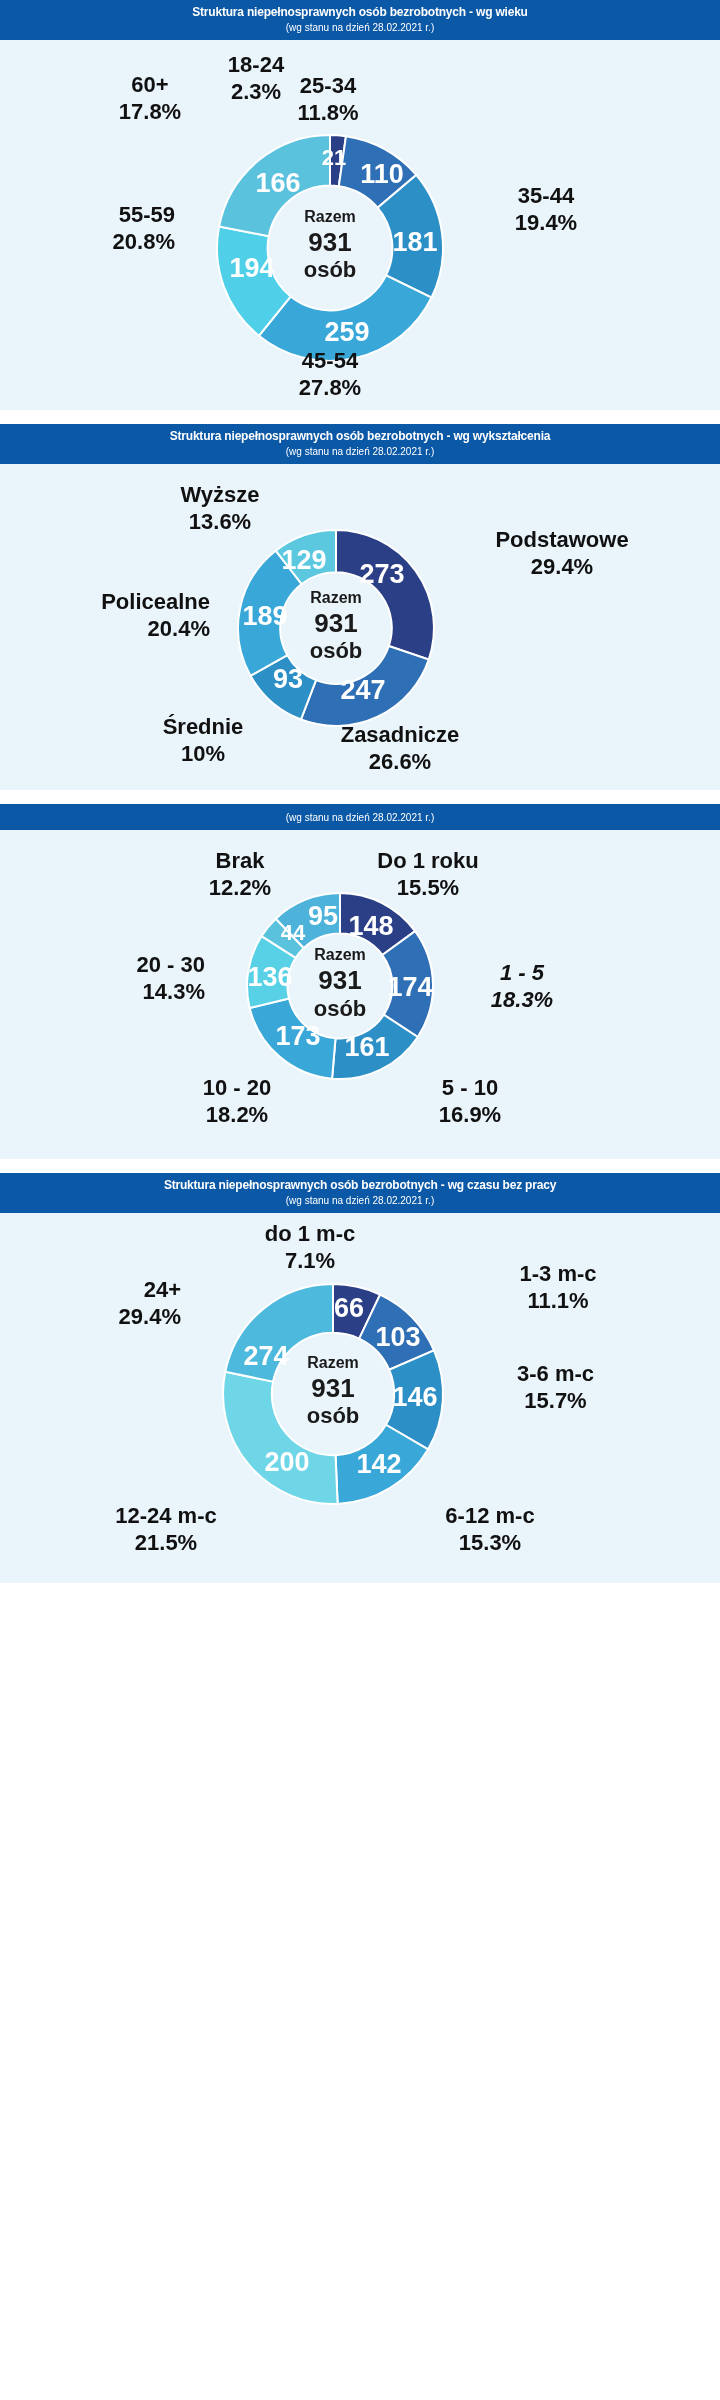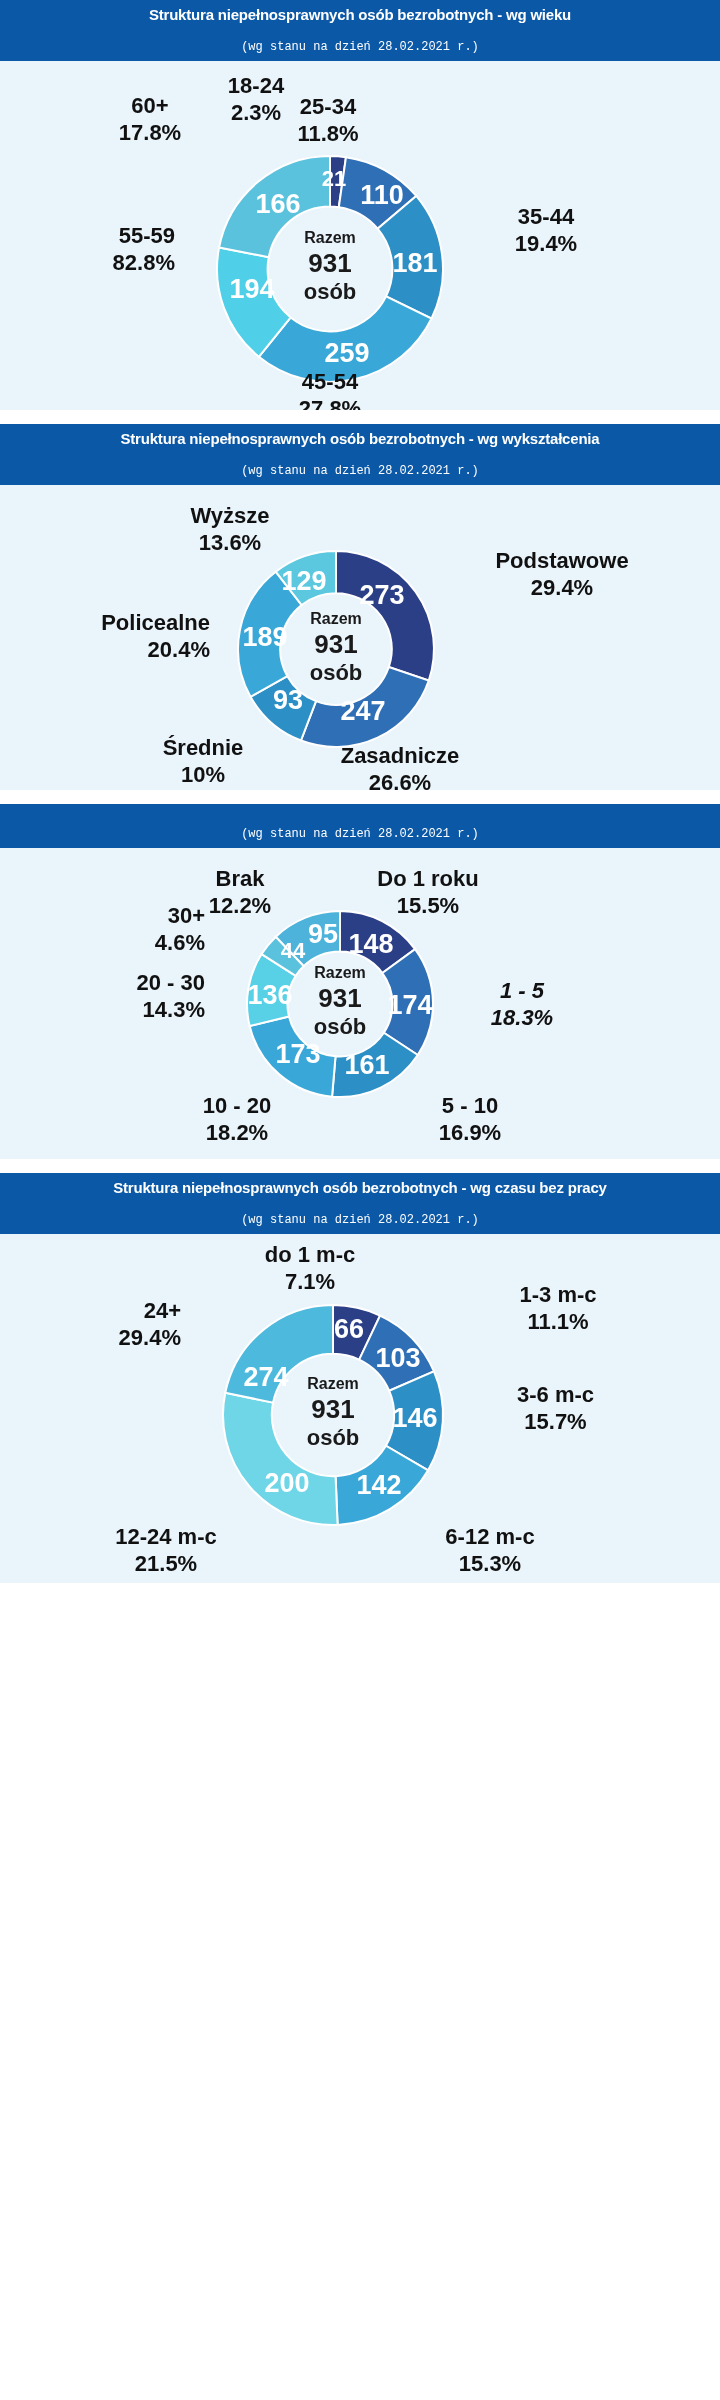--- a/index.html
+++ b/index.html
@@ -21,32 +21,31 @@
     background: #eaf4fb;
     overflow: hidden;
   }
   .panel-header {
     background: #0b58a6;
     color: #ffffff;
     text-align: center;
     padding: 6px 4px 7px 4px;
   }
   .panel-title {
-    font-size: 15px;
+    font-size: 12px;
     font-weight: bold;
     letter-spacing: -0.2px;
     line-height: 1.15;
     text-align: center;
   }
   .panel-subtitle {
-    font-size: 12px;
+    font-size: 10px;
     font-weight: normal;
-    margin-top: 18px;
+    margin-top: 2px;
     line-height: 1.1;
-    font-family: Liberation Mono, monospace;
   }
   .panel-body {
     position: relative;
     width: 720px;
   }
   .gap {
     width: 720px;
     height: 14px;
     background: #ffffff;
   }
@@ -139,21 +138,21 @@
       <div class="callout lft" style="left:466px; top:143px; width:160px;">
         <div>35-44</div>
         <div>19.4%</div>
       </div>
       <div class="callout ctr" style="left:250px; top:308px; width:160px;">
         <div>45-54</div>
         <div>27.8%</div>
       </div>
       <div class="callout rgt" style="left:30px; top:162px; width:145px;">
         <div>55-59</div>
-        <div>82.8%</div>
+        <div>20.8%</div>
       </div>
       <div class="callout ctr" style="left:85px; top:32px; width:130px;">
         <div>60+</div>
         <div>17.8%</div>
       </div>
 
     </div>
   </div>
 
   <div class="gap"></div>
@@ -203,21 +202,21 @@
         <div>26.6%</div>
       </div>
       <div class="callout ctr" style="left:123px; top:250px; width:160px;">
         <div>Średnie</div>
         <div>10%</div>
       </div>
       <div class="callout rgt" style="left:10px; top:125px; width:200px;">
         <div>Policealne</div>
         <div>20.4%</div>
       </div>
-      <div class="callout ctr" style="left:140px; top:18px; width:180px;">
+      <div class="callout ctr" style="left:130px; top:18px; width:180px;">
         <div>Wyższe</div>
         <div>13.6%</div>
       </div>
 
     </div>
   </div>
 
   <div class="gap"></div>
 
   <div class="panel" style="height:355px;">
@@ -275,24 +274,20 @@
         <div>16.9%</div>
       </div>
       <div class="callout lft" style="left:152px; top:245px; width:170px;">
         <div>10 - 20</div>
         <div>18.2%</div>
       </div>
       <div class="callout rgt" style="left:30px; top:122px; width:175px;">
         <div>20 - 30</div>
         <div>14.3%</div>
       </div>
-      <div class="callout rgt" style="left:70px; top:55px; width:135px;">
-        <div>30+</div>
-        <div>4.6%</div>
-      </div>
       <div class="callout ctr" style="left:160px; top:18px; width:160px;">
         <div>Brak</div>
         <div>12.2%</div>
       </div>
 
     </div>
   </div>
 
   <div class="gap"></div>
 

